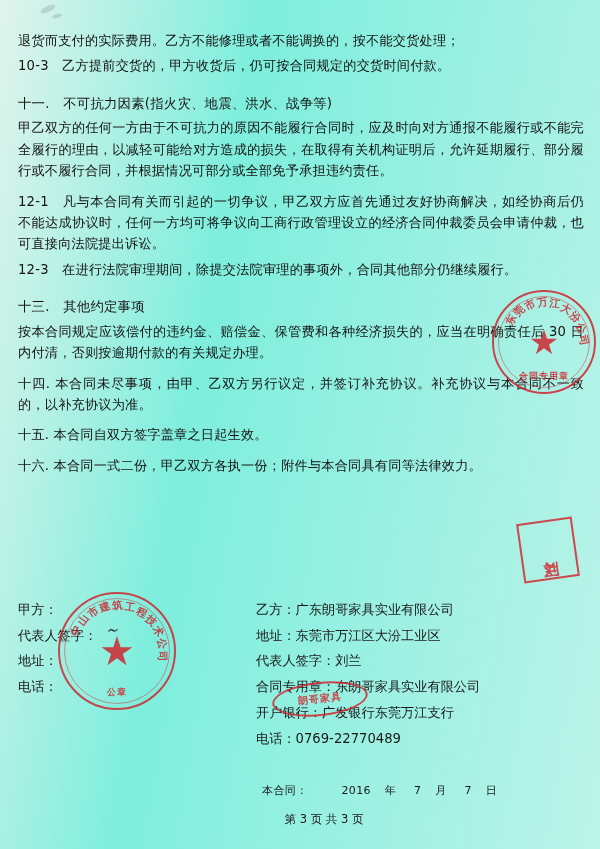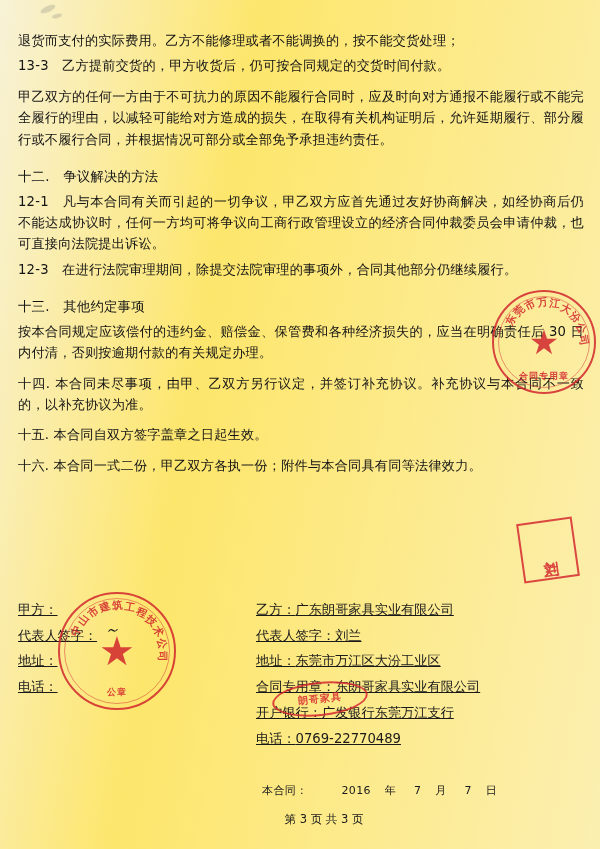--- a/index.html
+++ b/index.html
@@ -13,21 +13,21 @@
     position: relative;
     overflow: hidden;
     font-family: "DejaVu Sans", "Liberation Sans", sans-serif;
     color: #1a1a1a;
   }
   #page {
     position: absolute;
     left: 0; top: 0;
     width: 600px;
     height: 849px;
-    background: #fde047;
+    background: #5eead4;
   }
   
   #paper-tint {
     position: absolute;
     inset: 0;
     background:
       linear-gradient(100deg, rgba(247,245,240,0.85) 0%, rgba(255,255,255,0.2) 35%, rgba(250,249,246,0.6) 100%);
     pointer-events: none;
   }
   .doc-body {
@@ -52,21 +52,20 @@
   .gap-sm { height: 5px; }
 
   
   .sig-block {
     position: absolute;
     left: 18px;
     top: 597px;
     width: 566px;
     font-size: 13.2px;
     line-height: 1.95;
-    text-decoration: underline;
   }
   .sig-cols {
     display: flex;
     align-items: flex-start;
   }
   .sig-col-left {
     width: 238px;
     flex: 0 0 238px;
   }
   .sig-col-right {
@@ -204,25 +203,25 @@
 
 <div id="page">
 
   <div id="paper-tint"></div>
 
   <div class="smudge" style="left:40px; top:6px; width:16px; height:6px; transform:rotate(-25deg);"></div>
   <div class="smudge" style="left:52px; top:14px; width:10px; height:4px; transform:rotate(-15deg);"></div>
 
   <div class="doc-body">
     <p class="para">退货而支付的实际费用。乙方不能修理或者不能调换的，按不能交货处理；</p>
-    <p class="para">13-3　乙方提前交货的，甲方收货后，仍可按合同规定的交货时间付款。</p>
-    <div class="gap-sm"></div>
+    <p class="para">10-3　乙方提前交货的，甲方收货后，仍可按合同规定的交货时间付款。</p>
+    <div class="gap-sm"></div>
+    <p class="heading">十一.　不可抗力因素(指火灾、地震、洪水、战争等)</p>
     <p class="para">甲乙双方的任何一方由于不可抗力的原因不能履行合同时，应及时向对方通报不能履行或不能完全履行的理由，以减轻可能给对方造成的损失，在取得有关机构证明后，允许延期履行、部分履行或不履行合同，并根据情况可部分或全部免予承担违约责任。</p>
     <div class="gap-sm"></div>
-    <p class="heading">十二.　争议解决的方法</p>
     <p class="para">12-1　凡与本合同有关而引起的一切争议，甲乙双方应首先通过友好协商解决，如经协商后仍不能达成协议时，任何一方均可将争议向工商行政管理设立的经济合同仲裁委员会申请仲裁，也可直接向法院提出诉讼。</p>
     <p class="para">12-3　在进行法院审理期间，除提交法院审理的事项外，合同其他部分仍继续履行。</p>
     <div class="gap-sm"></div>
     <p class="heading">十三.　其他约定事项</p>
     <p class="para">按本合同规定应该偿付的违约金、赔偿金、保管费和各种经济损失的，应当在明确责任后 30 日内付清，否则按逾期付款的有关规定办理。</p>
     <div class="gap-sm"></div>
     <p class="para">十四.  本合同未尽事项，由甲、乙双方另行议定，并签订补充协议。补充协议与本合同不一致的，以补充协议为准。</p>
     <div class="gap-sm"></div>
     <p class="para">十五.  本合同自双方签字盖章之日起生效。</p>
     <div class="gap-sm"></div>
@@ -232,22 +231,22 @@
   <div class="sig-block">
     <div class="sig-cols">
       <div class="sig-col-left">
         <div class="sig-line">甲方：</div>
         <div class="sig-line">代表人签字：</div>
         <div class="sig-line">地址：</div>
         <div class="sig-line">电话：</div>
       </div>
       <div class="sig-col-right">
         <div class="sig-line"><span>乙方：</span><span>广东朗哥家具实业有限公司</span></div>
+        <div class="sig-line"><span>地址：</span><span>东莞市万江区大汾工业区</span></div>
         <div class="sig-line"><span>代表人签字：</span><span>刘兰</span></div>
-        <div class="sig-line"><span>地址：</span><span>东莞市万江区大汾工业区</span></div>
         <div class="sig-line"><span>合同专用章：</span><span>东朗哥家具实业有限公司</span></div>
         <div class="sig-line"><span>开户银行：</span><span>广发银行东莞万江支行</span></div>
         <div class="sig-line"><span>电话：</span><span>0769-22770489</span></div>
       </div>
     </div>
   </div>
 
   <div class="contract-date">
     <span>本合同：</span>
     <span style="display:inline-block;width:26px;"></span>

